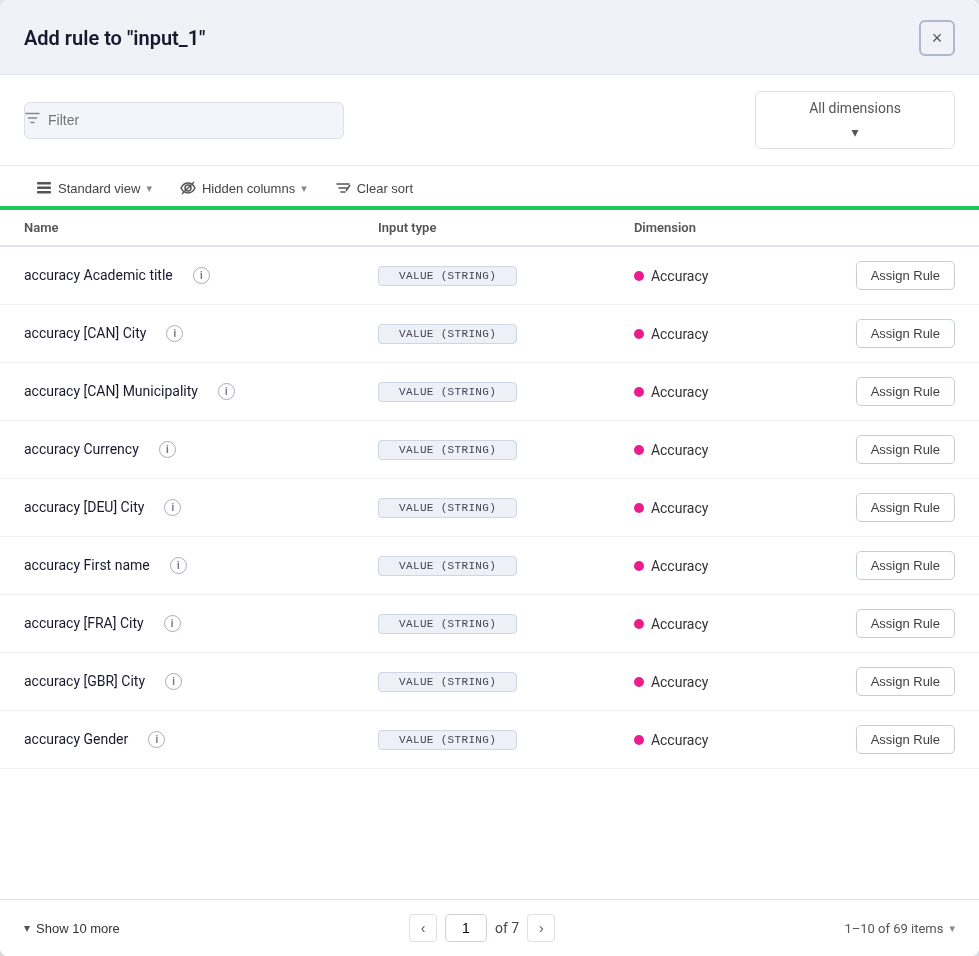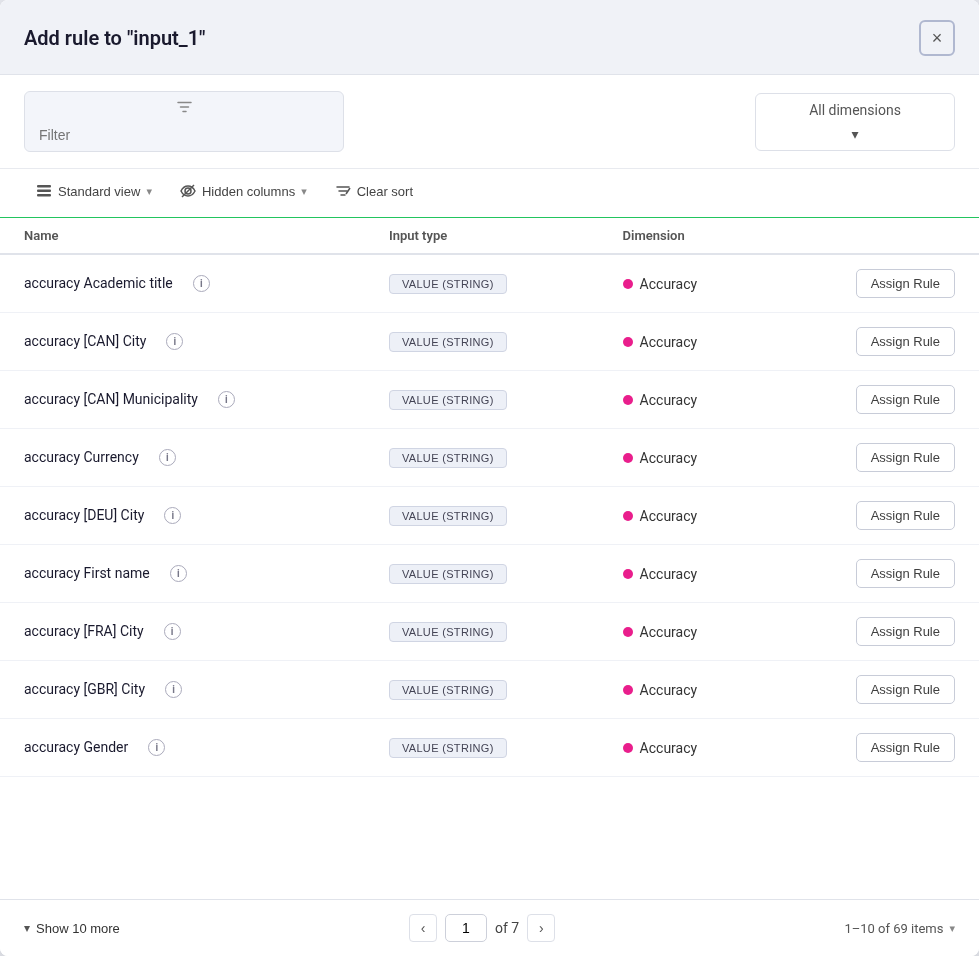--- a/index.html
+++ b/index.html
@@ -56,23 +56,22 @@
       background: #fff;
       border-bottom: 1px solid #e8eaef;
     }
     .filter-input-wrap {
       display: flex;
       align-items: center;
       gap: 8px;
       background: #f3f5fa;
       border: 1px solid #dde0e8;
       border-radius: 6px;
-      padding: 8px 14px;
+      padding: 8px 0;
       width: 320px;
-      flex-direction: column;
     }
     .filter-input-wrap input {
       border: none;
       background: transparent;
       outline: none;
       font-size: 14px;
       color: #888;
       width: 100%;
     }
     .filter-icon { color: #888; font-size: 15px; }
@@ -89,22 +88,22 @@
       cursor: pointer;
       min-width: 200px;
       justify-content: space-between;
       margin-left: auto;
       flex-direction: column;
     }
     .view-controls {
       display: flex;
       align-items: flex-end;
       gap: 4px;
-      padding: 8px 24px 12px 24px;
-      border-bottom: 1px solid #22c55e;
+      padding: 8px 24px 4px 24px;
+      border-bottom: 4px solid #22c55e;
       background: #fff;
     }
     .view-btn {
       display: flex;
       align-items: center;
       gap: 6px;
       padding: 6px 12px;
       border-radius: 5px;
       border: none;
       background: transparent;
@@ -162,23 +161,23 @@
       font-weight: 700;
       color: #778;
       cursor: pointer;
       flex-shrink: 0;
     }
     .badge {
       display: inline-block;
       background: #edf0f7;
       border: 1px solid #d0d5e3;
       border-radius: 4px;
-      padding: 3px 12px;
+      padding: 3px 20px;
       font-size: 11px;
-      font-family: Liberation Sans, sans-serif;
+      font-family: Liberation Mono, monospace;
       color: #445;
       letter-spacing: 0.03em;
     }
     .dimension-cell {
       display: flex;
       align-items: center;
       gap: 7px;
       font-size: 14px;
       color: #333;
     }

